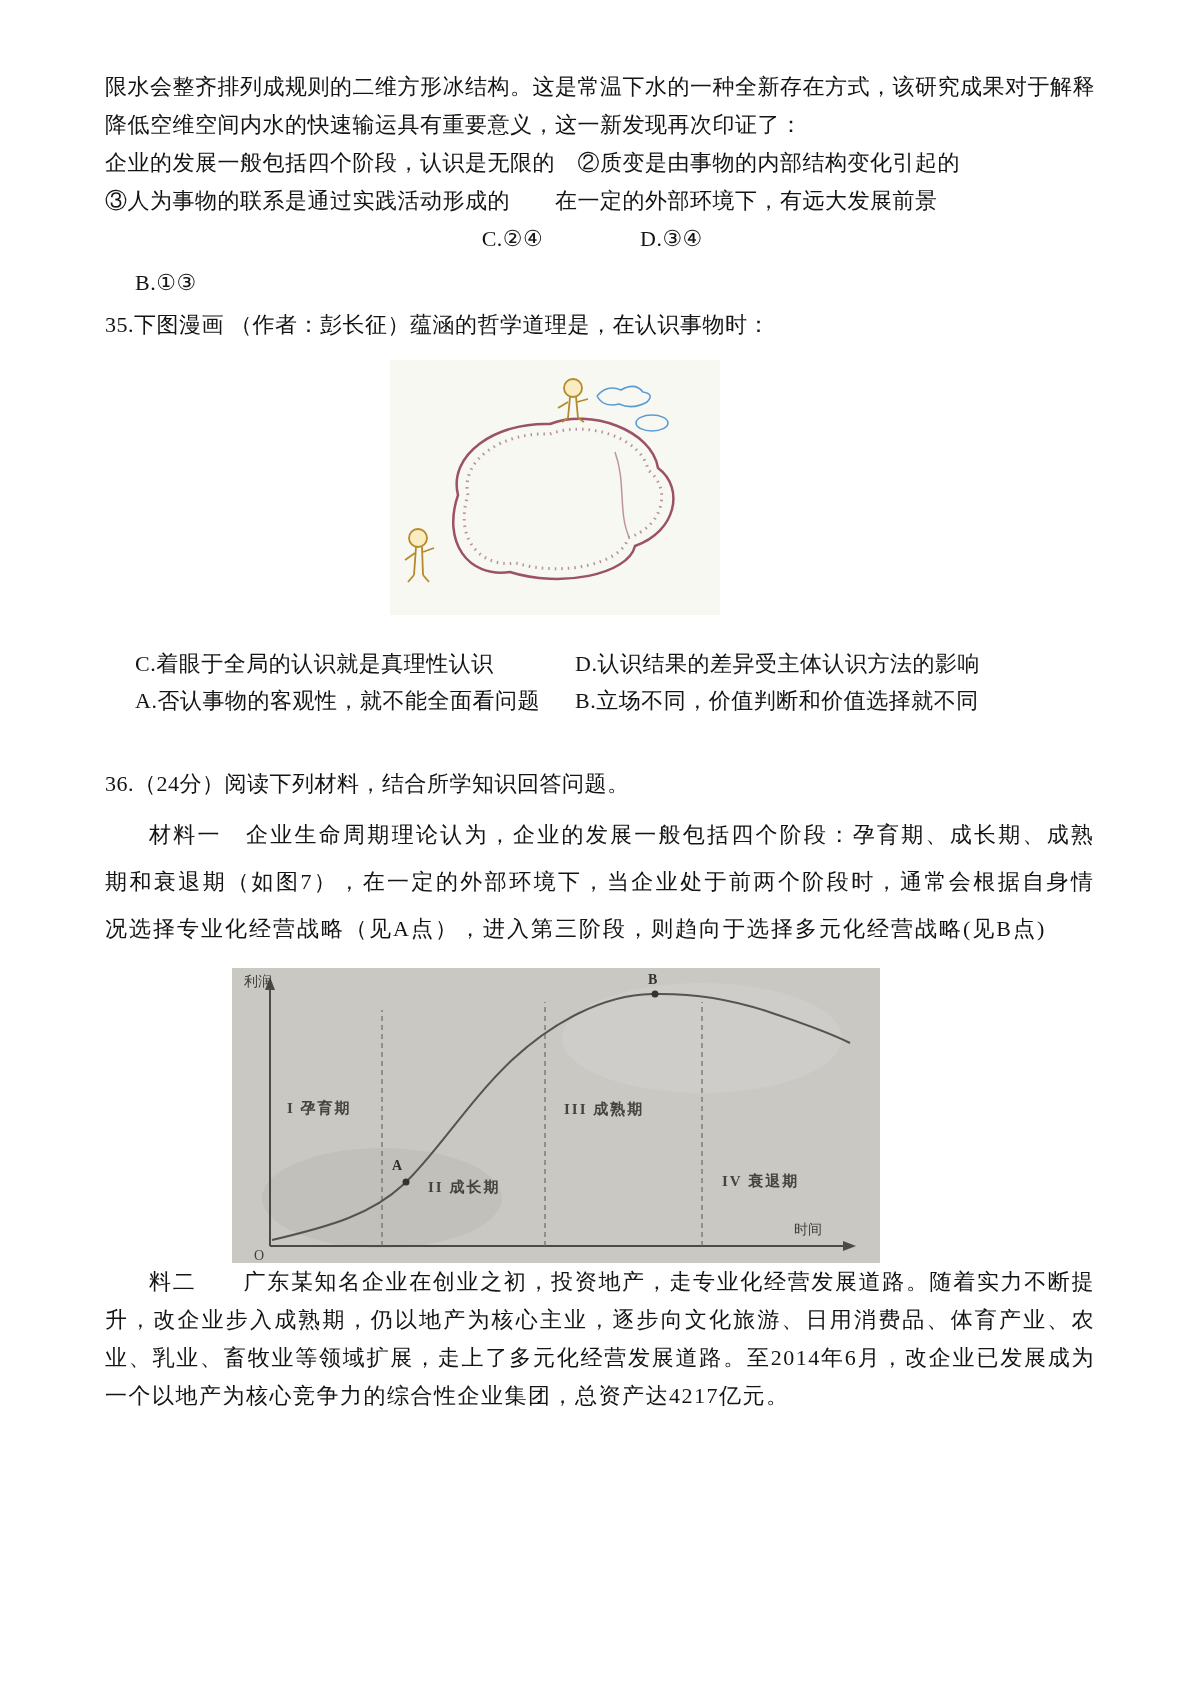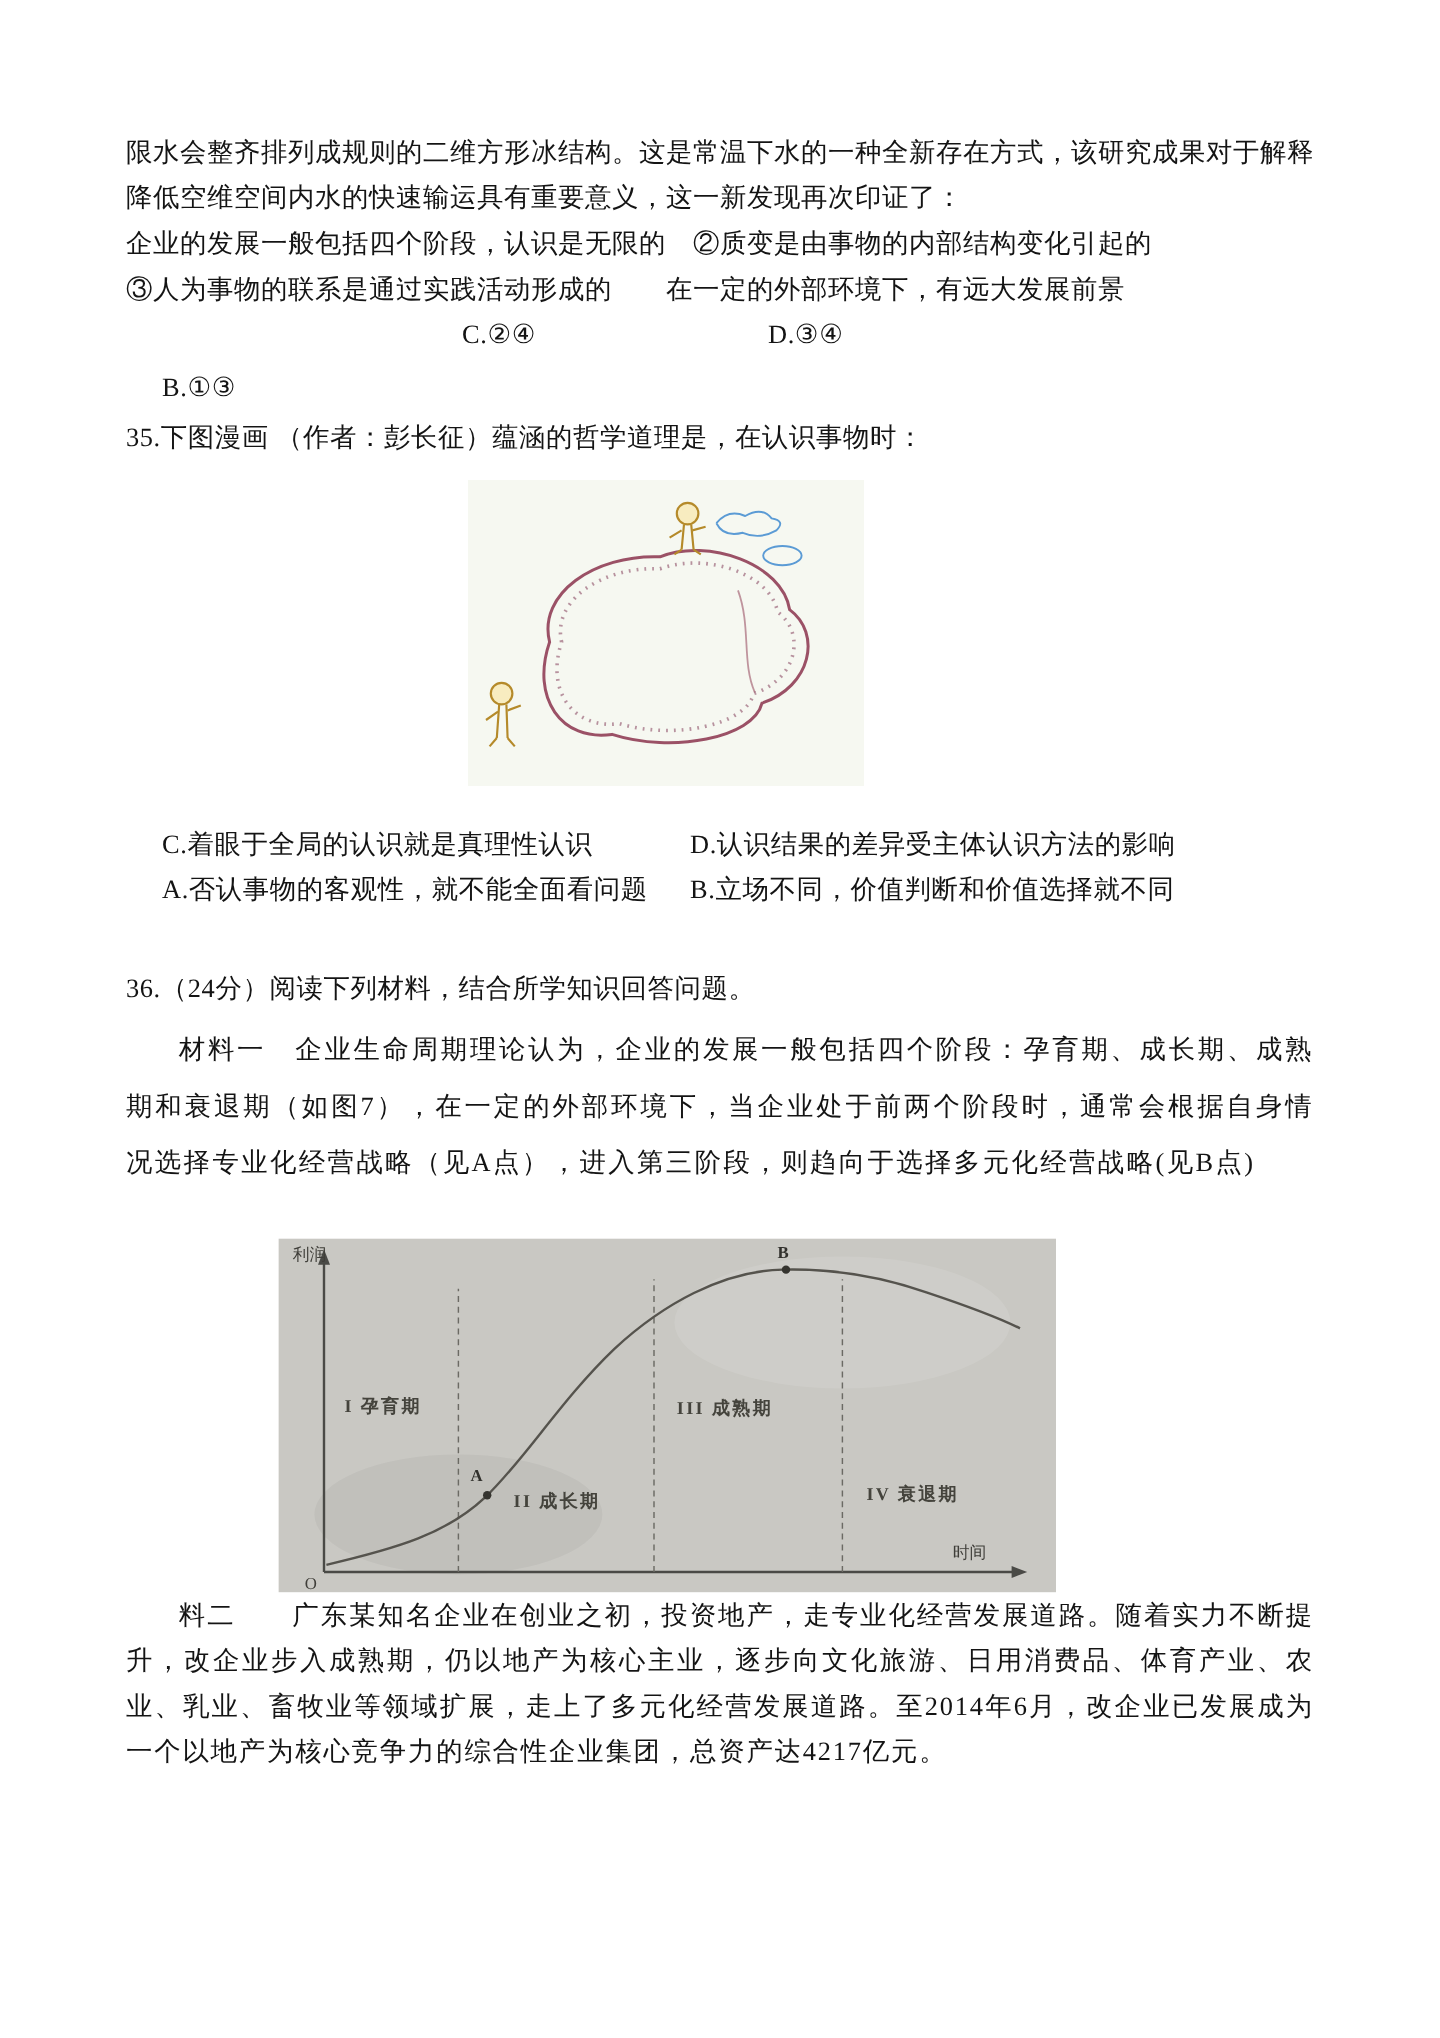--- a/index.html
+++ b/index.html
@@ -1,36 +1,36 @@
 <!DOCTYPE html>
 <html><head>
 <meta charset="utf-8">
 <style>
   * { margin:0; padding:0; box-sizing:border-box; }
   html,body { background:#ffffff; }
   body { width:1200px; font-family:"Liberation Serif","DejaVu Serif",serif; }
   .page {
     position:relative; width:1200px; min-height:1698px; background:#ffffff;
-    padding:108px 105px 70px 105px; color:#141414; font-size:22px;
+    padding:68px 105px 70px 105px; color:#141414; font-size:22px;
   }
   .para { line-height:38px; text-align:justify; letter-spacing:0.5px; }
   .choice-row { display:flex; line-height:38px; padding-left:30px; letter-spacing:0.5px; }
   .choice-row .c1 { flex:0 0 265px; }
   .choice-row .c2 { flex:0 0 250px;margin-top:44px; }
-  .choice-row .c3 { flex:0 0 255px; }
+  .choice-row .c3 { flex:0 0 255px;text-align:center; }
   .choice-row .c4 { flex:0 0 auto; }
   .q35-stem { margin-top:4px; }
   .cartoon { width:330px; height:255px; margin:16px 0 30px 285px; }
   .cartoon svg { display:block; }
   .q35-choices { margin-top:8px; }
   .q35-choices .row { display:flex; line-height:37px; padding-left:30px; letter-spacing:0.5px; }
   .q35-choices .col1 { flex:0 0 440px; }
   .q36-stem { margin-top:46px; }
   .material1 { margin-top:8px; line-height:47px; text-align:justify; text-indent:2em; letter-spacing:2px; }
-  .chart { width:648px; height:295px; margin:40px 0 0 127px; }
+  .chart { width:648px; height:295px; margin:16px 0 0 127px; }
   .chart svg { display:block; }
   .material2 { line-height:38px; text-align:justify; text-indent:2em; letter-spacing:1.5px; }
   svg text { font-family:"Liberation Serif","DejaVu Serif",serif; }
   .ct { fill:#3f3e39; font-size:14px; }
   .stage { font-size:15px; font-weight:bold; fill:#44433c; letter-spacing:2px; }
   .pt { font-size:14px; font-weight:bold; fill:#32312d; }
 </style>
 </head>
 <body>
 

